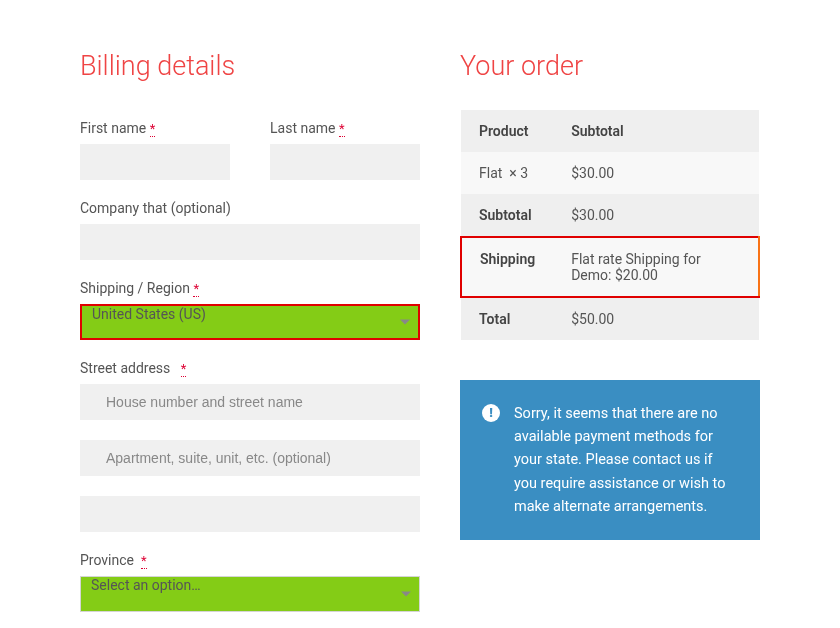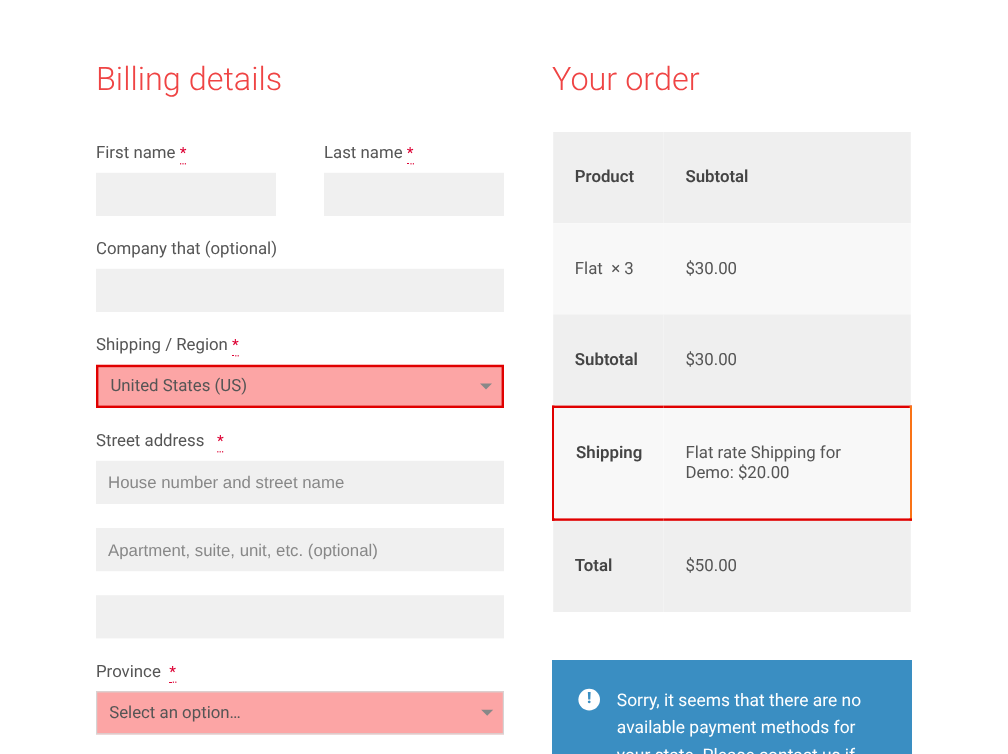--- a/index.html
+++ b/index.html
@@ -50,38 +50,38 @@
     .required {
       color: #d03;
       border-bottom: 1px dotted #d03;
       font-size: 13px;
     }
     input[type="text"] {
       width: 100%;
       height: 36px;
       background: #f0f0f0;
       border: none;
-      padding: 0 10px;
+      padding: 0 26px;
       font-size: 14px;
       color: #c2410c;
     }
     input[type="text"]::placeholder {
       color: #888;
     }
     .input-narrow {
       width: 175px;
     }
     .select-wrap {
       position: relative;
       width: 100%;
       height: 36px;
-      background: #fca5a5;
+      background: #84cc16;
       border: 1px solid #d5d5d5;
       display: flex;
-      align-items: center;
+      align-items: flex-start;
       padding: 0 10px;
       font-size: 14px;
       color: #555;
       cursor: pointer;
     }
     .select-wrap .caret {
       position: absolute;
       right: 8px;
       top: 50%;
       transform: translateY(-50%);
@@ -96,21 +96,21 @@
     }
     .order-table {
       width: 100%;
       border-collapse: collapse;
       font-size: 14px;
       color: #555;
       margin-bottom: 40px;
     }
     .order-table th, .order-table td {
       text-align: left;
-      padding: 30px 18px;
+      padding: 13px 18px;
       vertical-align: top;
     }
     .order-table thead th {
       background: #efefef;
       font-weight: 600;
       color: #444;
     }
     .order-table tbody tr:nth-child(odd) td {
       background: #f8f8f8;
     }

